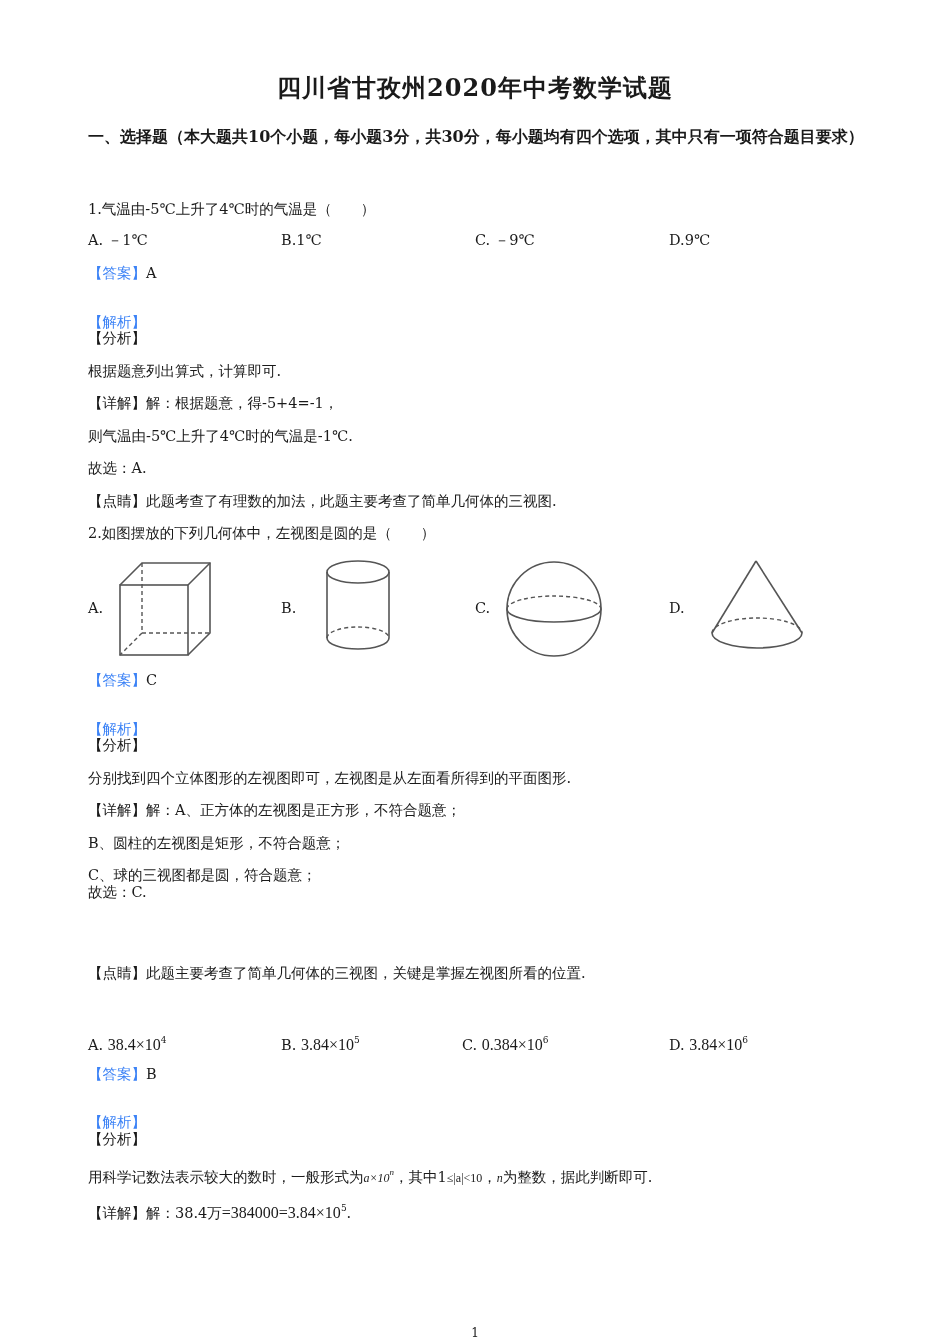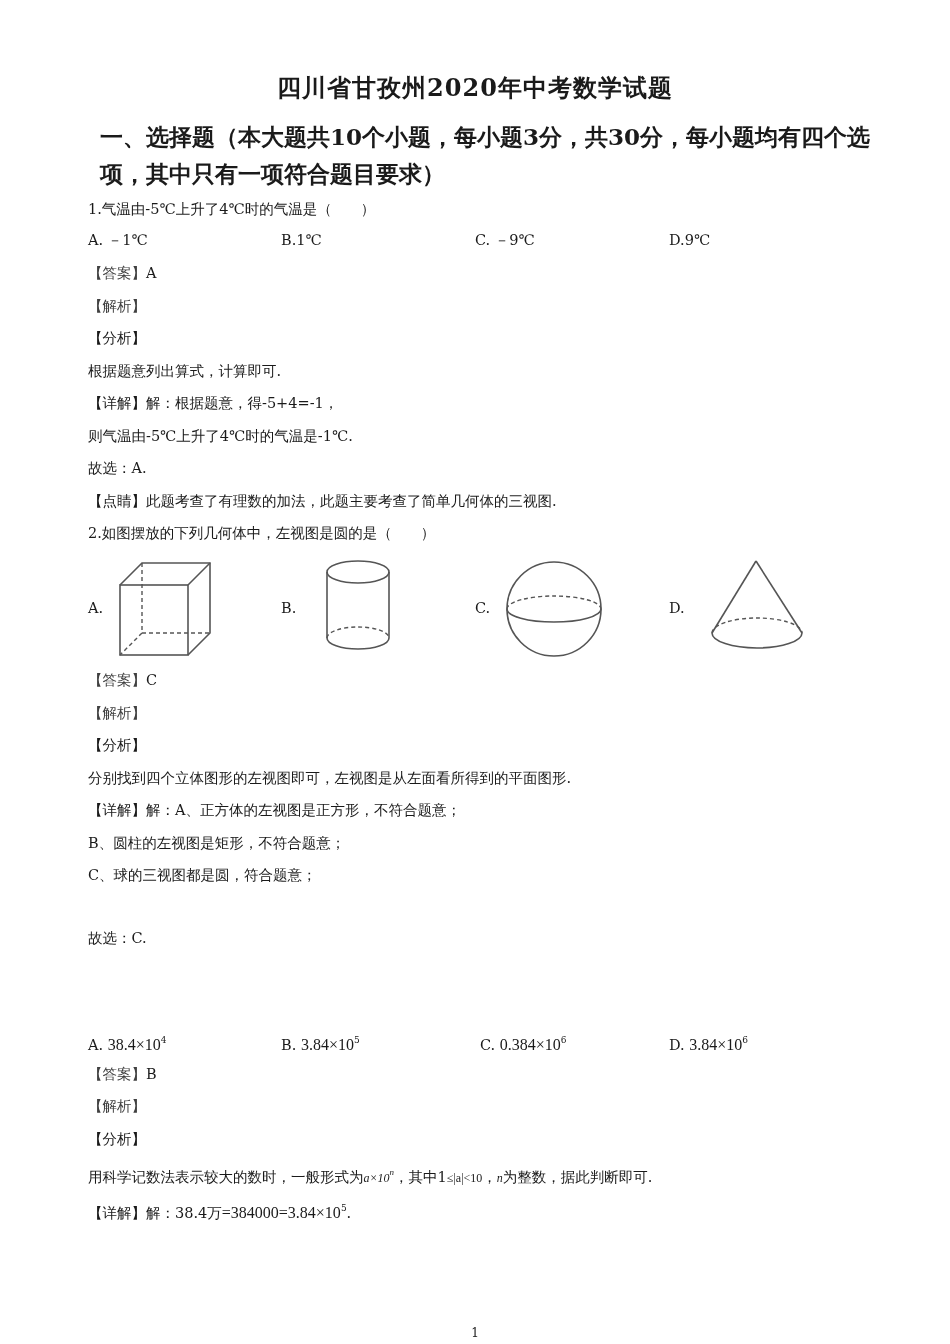--- a/index.html
+++ b/index.html
@@ -1,24 +1,24 @@
 <!DOCTYPE html>
 <html><head>
 <meta charset="utf-8">
 <style>
   html, body { margin: 0; padding: 0; background: #ffffff; }
   body { width: 950px; height: 1344px; position: relative; overflow: hidden;
          font-family: "DejaVu Serif", "Liberation Serif", serif; color: #1a1a1a; }
   .page { position: absolute; left: 0; top: 0; width: 768px; height: 1344px; }
   .title { position: absolute; left: 0; width: 950px; top: 72px; text-align: center;
            font-size: 24px; font-weight: bold; letter-spacing: 1px; }
-  .section-heading { position: absolute; left: 88px; width: 780px; font-size: 23px;
-           font-weight: bold; line-height: 37px; top: 118px; margin-left: 12px; }
+  .section-heading { position: absolute; left: 88px; width: 780px; font-size: 16px;
+           font-weight: bold; line-height: 37px; top: 118px; }
   .line { position: absolute; left: 88px; font-size: 14.5px; line-height: 20px; white-space: nowrap; }
-  .tag { color: #404040; }
+  .tag { color: #3b82f6; margin-top: 16px; }
   .opt { position: absolute; font-size: 14.5px; line-height: 20px; white-space: nowrap; }
   .opt .math { font-family: "Liberation Serif", serif; font-size: 16px; }
   sup { font-size: 9px; vertical-align: 7px; }
   .fig { position: absolute; }
   .fig svg { display: block; }
   .italic { font-style: italic; font-family: "Liberation Serif", serif; font-size: 12px; }
   .page-num { position: absolute; top: 1326px; left: 0; width: 950px; text-align: center; font-size: 12px; }
 </style>
 </head>
 <body>
@@ -97,25 +97,26 @@
     </svg>
   </div>
 
   <div class="line" style="top:670px"><span class="tag">【答案】</span><span>C</span></div>
   <div class="line tag" style="top:703px">【解析】</div>
   <div class="line" style="top:735px">【分析】</div>
   <div class="line" style="top:768px">分别找到四个立体图形的左视图即可，左视图是从左面看所得到的平面图形.</div>
   <div class="line" style="top:833px">B、圆柱的左视图是矩形，不符合题意；</div>
   <div class="line" style="top:800px"><span>【详解】</span><span>解：A、正方体的左视图是正方形，不符合题意；</span></div>
   <div class="line" style="top:865px">C、球的三视图都是圆，符合题意；</div>
-  <div class="line" style="top:928px">故选：C.</div>
+  <div class="line" style="top:882px">故选：C.</div>
+  <div class="line" style="top:963px"><span>【点睛】</span><span>此题主要考查了简单几何体的三视图，关键是掌握左视图所看的位置.</span></div>
 
   <div class="opt" style="left:88px;top:1030px"><span>A.</span>&nbsp;<span class="math">38.4×10</span><sup>4</sup></div>
   <div class="opt" style="left:281px;top:1030px"><span>B.</span>&nbsp;<span class="math">3.84×10</span><sup>5</sup></div>
-  <div class="opt" style="left:480px;top:1030px"><span>C.</span>&nbsp;<span class="math">0.384×10</span><sup>6</sup></div>
+  <div class="opt" style="left:462px;top:1030px"><span>C.</span>&nbsp;<span class="math">0.384×10</span><sup>6</sup></div>
   <div class="opt" style="left:669px;top:1030px"><span>D.</span>&nbsp;<span class="math">3.84×10</span><sup>6</sup></div>
 
   <div class="line" style="top:1064px"><span class="tag">【答案】</span><span>B</span></div>
   <div class="line tag" style="top:1096px">【解析】</div>
   <div class="line" style="top:1129px">【分析】</div>
   <div class="line" style="top:1162px"><span>用科学记数法表示较大的数时，一般形式为</span><span class="italic">a×10</span><sup class="italic" style="font-size:9px">n</sup><span>，其中1</span><span class="italic" style="font-style:normal">≤|a|&lt;10</span>，<span class="italic">n</span><span>为整数，据此判断即可.</span></div>
   <div class="line" style="top:1198px"><span>【详解】</span><span>解：38.4万</span><span class="math" style="font-family:'Liberation Serif',serif;font-size:16px">=384000=3.84×10</span><sup>5</sup><span>.</span></div>
 
   <div class="page-num">1</div>
 </div>

